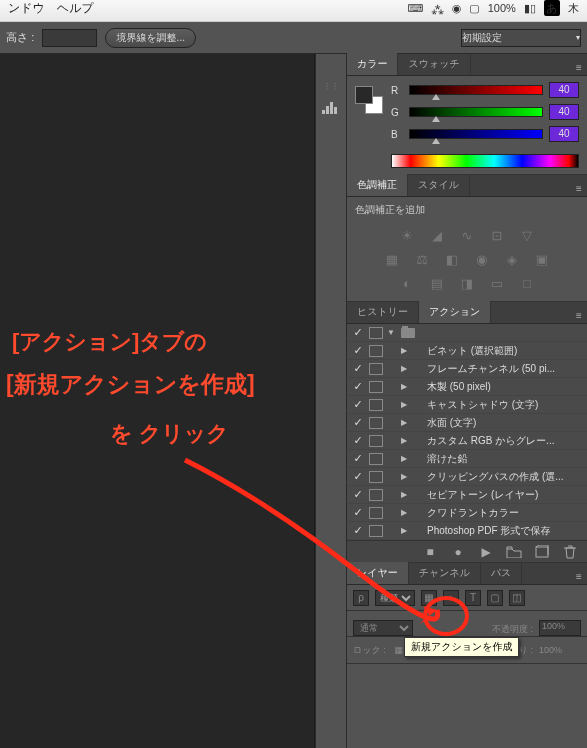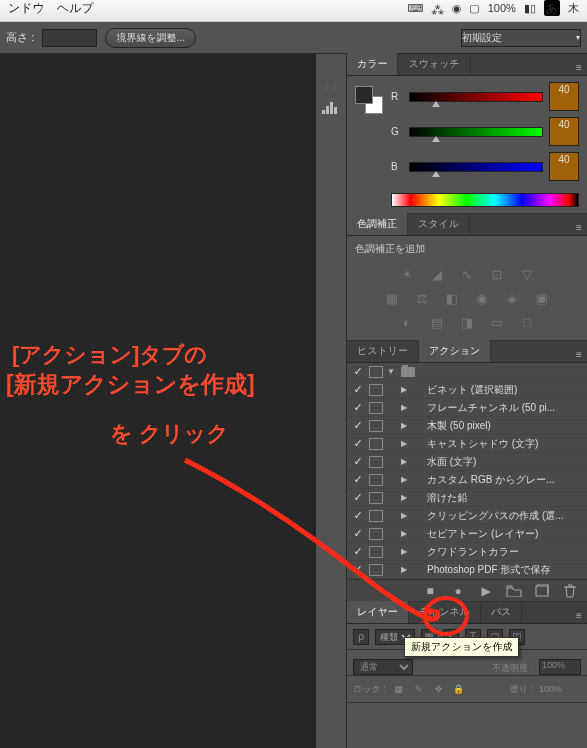--- a/index.html
+++ b/index.html
@@ -44,21 +44,21 @@
   .swatch-fg { position: absolute; top: 0; left: 0; width: 18px; height: 18px; background: #282828; border: 1px solid #888; }
   .swatch-bg { position: absolute; bottom: 0; right: 0; width: 18px; height: 18px; background: #fff; border: 1px solid #888; }
   .sliders { flex: 1; display: flex; flex-direction: column; gap: 6px; }
   .slider-row { display: flex; align-items: center; gap: 6px; }
   .slider-row .ch { width: 12px; color: #ddd; font-size: 10px; }
   .slider-track { flex: 1; height: 10px; position: relative; border: 1px solid #222; }
   .slider-track.r { background: linear-gradient(to right, #000, #f00); }
   .slider-track.g { background: linear-gradient(to right, #000, #0f0); }
   .slider-track.b { background: linear-gradient(to right, #000, #00f); }
   .slider-thumb { position: absolute; bottom: -6px; left: 17%; width: 0; height: 0; border-left: 4px solid transparent; border-right: 4px solid transparent; border-bottom: 6px solid #bbb; }
-  .slider-val { width: 30px; height: 29px; background: #a16207; border: 1px solid #222; color: #ddd; text-align: center; font-size: 10px; line-height: 14px; }
+  .slider-val { width: 30px; height: 16px; background: #6d28d9; border: 1px solid #222; color: #ddd; text-align: center; font-size: 10px; line-height: 14px; }
   .spectrum { margin-top: 6px; height: 14px; background: linear-gradient(to right, #fff 0%, #f00 10%, #ff0 25%, #0f0 40%, #0ff 55%, #00f 70%, #f0f 85%, #f00 95%, #000 100%); border: 1px solid #222; }
   
   
   .adj-label { color: #ccc; font-size: 10px; margin-bottom: 6px; }
   .adj-grid { display: flex; flex-wrap: wrap; gap: 10px; justify-content: center; padding: 4px 0; }
   .adj-icon { width: 20px; height: 16px; color: #777; display: flex; align-items: center; justify-content: center; font-size: 13px; }
   
   
   .action-list { max-height: 230px; overflow-y: auto; background: #4a4a4a; scrollbar-width: thin; scrollbar-color: #666 #3a3a3a; }
   .action-list::-webkit-scrollbar { width: 14px; }
@@ -362,21 +362,21 @@
         <div class="lock-icon">✎</div>
         <div class="lock-icon">✥</div>
         <div class="lock-icon">🔒</div>
         <span class="lbl" style="margin-left:auto">塗り :</span>
         <div class="numbox" style="width:42px">100%</div>
       </div>
     </div>
   </div>
 </div>
 
-<div class="handwriting" style="top:341px; left:12px;">
+<div class="handwriting" style="top:328px; left:12px;">
   <span>[アクション]タブの</span>
 </div>
 <div class="handwriting" style="top:370px; left:6px; font-size:23px;">
   <span>[新規アクションを作成]</span>
 </div>
 <div class="handwriting" style="top:420px; left:110px;">
   <span>を クリック</span>
 </div>
 
 <svg class="arrow-svg" style="top:450px; left:175px;" width="300" height="200">

